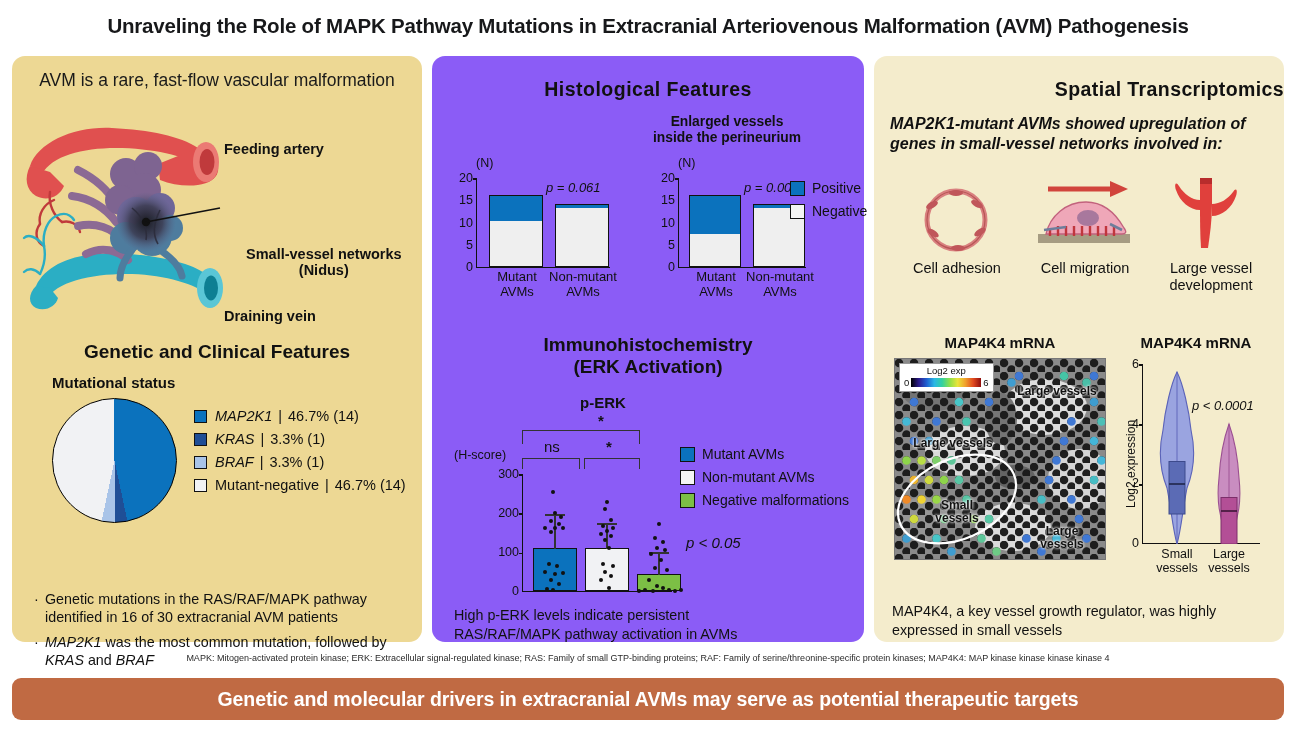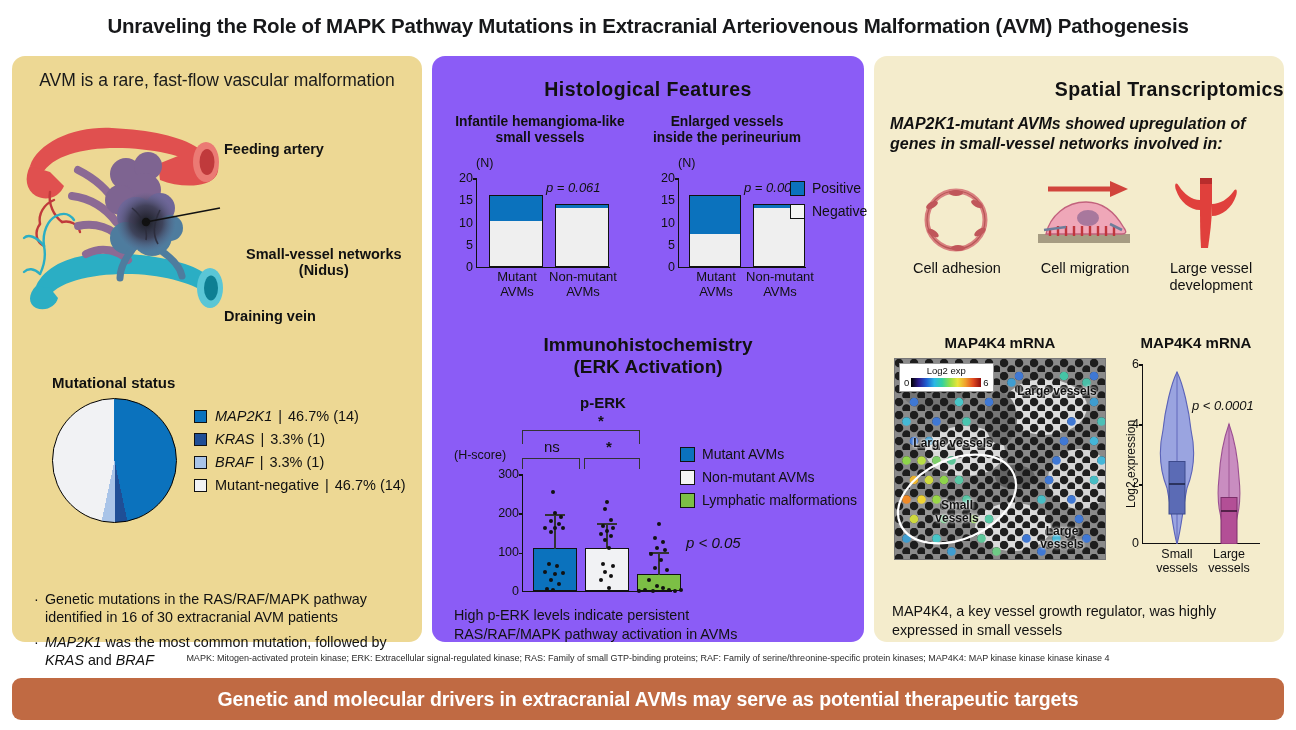--- a/index.html
+++ b/index.html
@@ -223,20 +223,21 @@
       <line x1="126" y1="118" x2="200" y2="104" stroke="#111" stroke-width="1.7"></line>
     </svg>
 
     <div class="art-label" id="lbl-artery">Feeding artery</div>
     <div class="art-label" id="lbl-nidus">
       <span>Small-vessel networks</span>
       <span class="sub">(Nidus)</span>
     </div>
     <div class="art-label" id="lbl-vein">Draining vein</div>
 
+    <div class="sec-head" style="top:285px;">Genetic and Clinical Features</div>
     <div class="sub-head" style="left:40px; top:318px;">Mutational status</div>
 
     <div class="pie-wrap" style="top:342px;">
       <div class="pie"></div>
     </div>
 
     <div class="pie-legend" style="top:352px;">
       <div class="leg-row">
         <span class="leg-sw" style="background:#0B72BD"></span>
         <span class="leg-it">MAP2K1</span>
@@ -276,24 +277,20 @@
         <span class="dot">·</span>
         <span>Mutations predominantly affected females</span>
       </div>
     </div>
   </div>
 
   <div class="panel" id="panel-mid">
 
     <div class="mid-title">Histological  Features</div>
 
-    <div class="hist-cap" style="left:14px; top:58px; width:188px;">
-      <div>Infantile hemangioma-like</div>
-      <div>small vessels</div>
-    </div>
 
     <div class="hist-cap" style="left:206px; top:58px; width:178px;">
       <div>Enlarged vessels</div>
       <div>inside the perineurium</div>
     </div>
 
     <div class="axis-unit" style="left:44px; top:100px;">(N)</div>
     <div class="plot" style="left:44px; top:122px; width:134px; height:90px;">
       <span class="ytick" style="top:100%">0</span>
       <span class="ytick" style="top:75%">5</span>
@@ -445,21 +442,21 @@
       <div class="hleg-row">
         <span class="hleg-sw" style="background:#0B72BD"></span>
         <span>Mutant AVMs</span>
       </div>
       <div class="hleg-row">
         <span class="hleg-sw" style="background:#F4F4F4"></span>
         <span>Non-mutant AVMs</span>
       </div>
       <div class="hleg-row">
         <span class="hleg-sw" style="background:#7CBF45"></span>
-        <span>Lymphatic malformations</span>
+        <span>Negative malformations</span>
       </div>
     </div>
 
     <div class="ihc-cap" style="left:22px; top:550px;">
       <div>High p-ERK levels indicate persistent</div>
       <div>RAS/RAF/MAPK pathway activation in AVMs</div>
     </div>
   </div>
 
   <div class="panel" id="panel-right">

